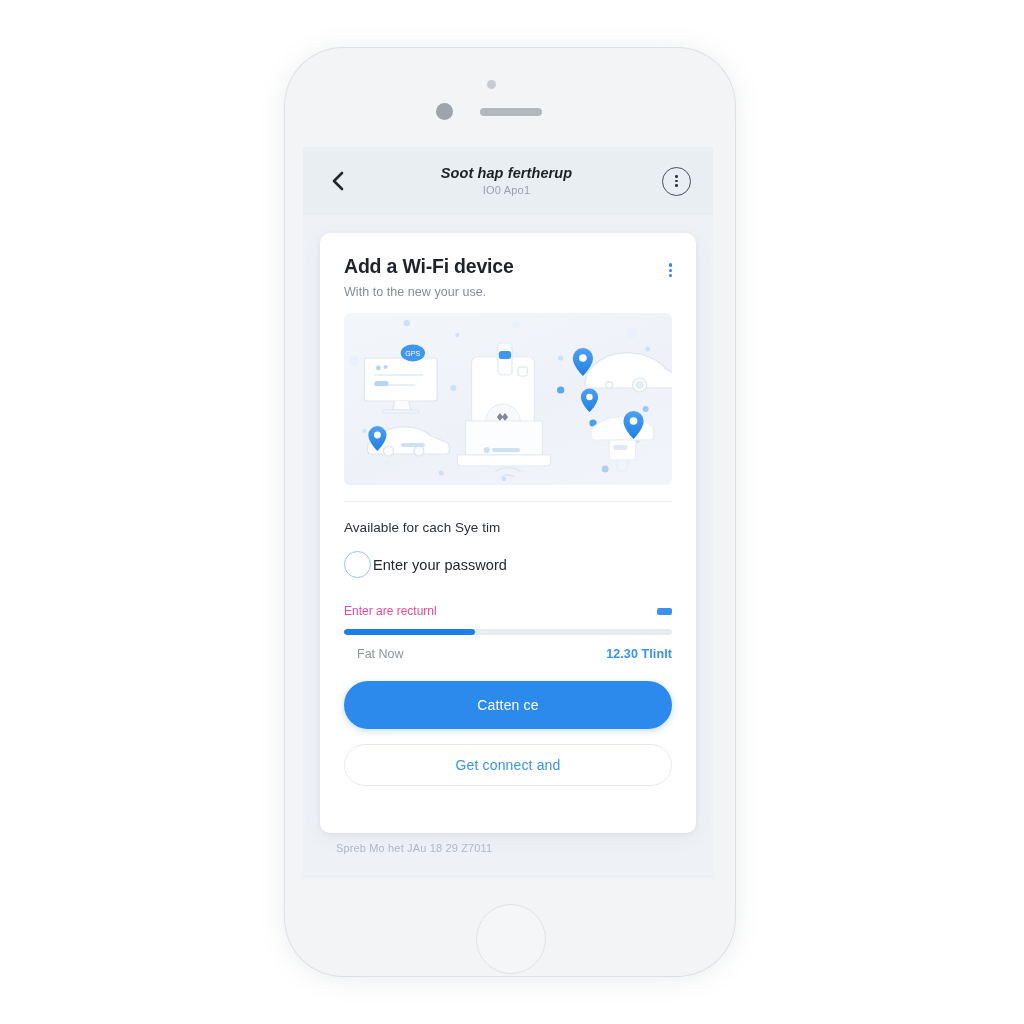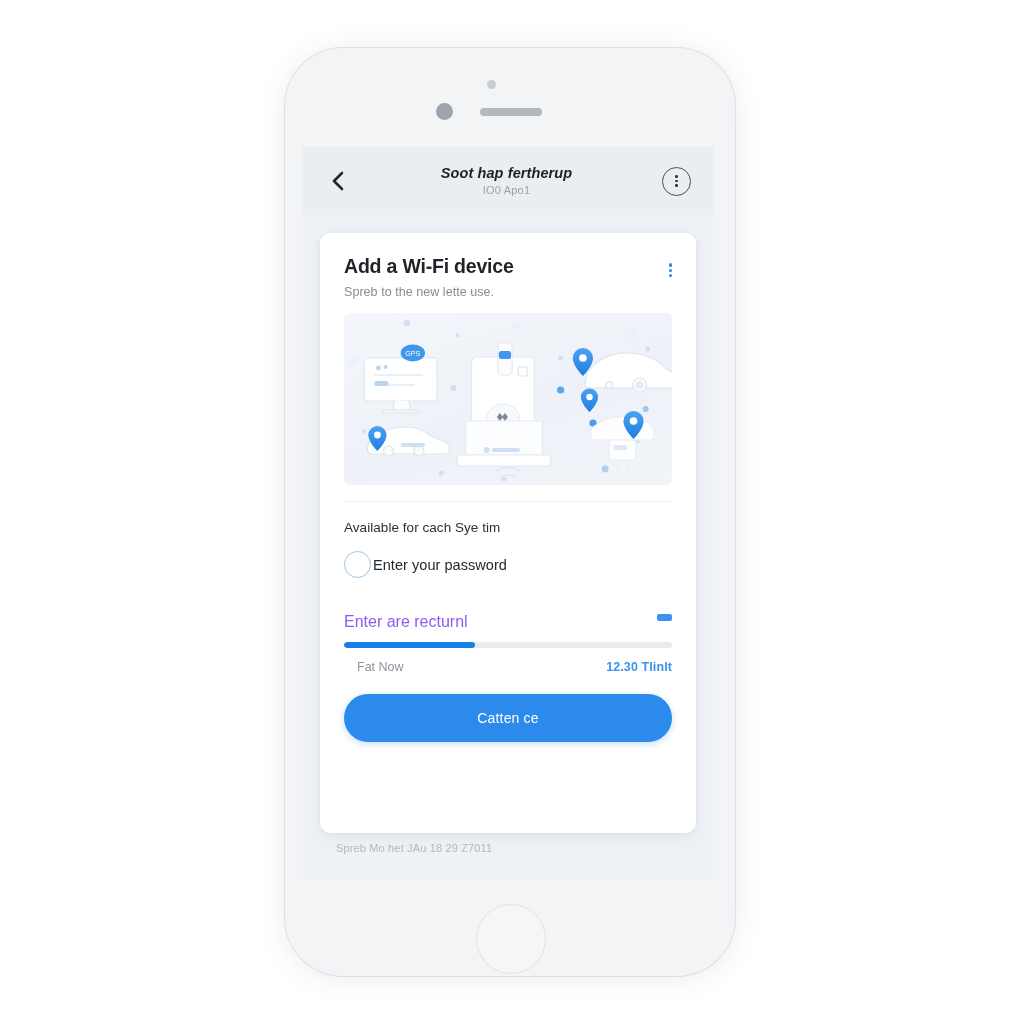--- a/index.html
+++ b/index.html
@@ -218,23 +218,22 @@
   }
 
   
   #progress-block { margin-top: 26px; }
   #progress-top-row {
     display: flex;
     align-items: center;
     justify-content: space-between;
   }
   #progress-caption {
-    font-size: 16px;
-    color: #8b5cf6;
-    margin-top: 9px;
+    font-size: 12px;
+    color: #ec4899;
   }
   #progress-badge {
     width: 15px; height: 7px;
     border-radius: 2px;
     background: #3a93ed;
   }
   #progress-track {
     margin-top: 11px;
     height: 6px;
     border-radius: 4px;
@@ -363,21 +362,21 @@
           <div id="card-title">Add a Wi-Fi device</div>
           <div id="card-menu-icon">
             <span class="kebab-dots">
                 <i></i>
                 <i></i>
                 <i></i>
               </span>
           </div>
         </div>
 
-        <div id="card-subtitle">Spreb to the new lette use.</div>
+        <div id="card-subtitle">With to the new your use.</div>
 
         <div id="illustration">
           <svg viewBox="0 0 324 172" preserveAspectRatio="none">
             <defs>
               <linearGradient id="pinGrad" x1="0" y1="0" x2="0" y2="1">
                 <stop offset="0%" stop-color="#4da2f2"></stop>
                 <stop offset="100%" stop-color="#1f7fe0"></stop>
               </linearGradient>
             </defs>
 
@@ -514,20 +513,21 @@
           <div id="progress-track">
             <div id="progress-fill" style="width: 40%;"></div>
           </div>
           <div id="progress-bottom-row">
             <div id="progress-status">Fat Now</div>
             <div id="progress-value">12.30 Tlinlt</div>
           </div>
         </div>
 
         <button id="primary-button">Catten ce</button>
+        <button id="secondary-button">Get connect and</button>
 
       </div>
     </div>
 
     <div id="screen-footer">
       <div id="footer-text">Spreb Mo het JAu 18 29 Z7011</div>
     </div>
 
   </div>
 

